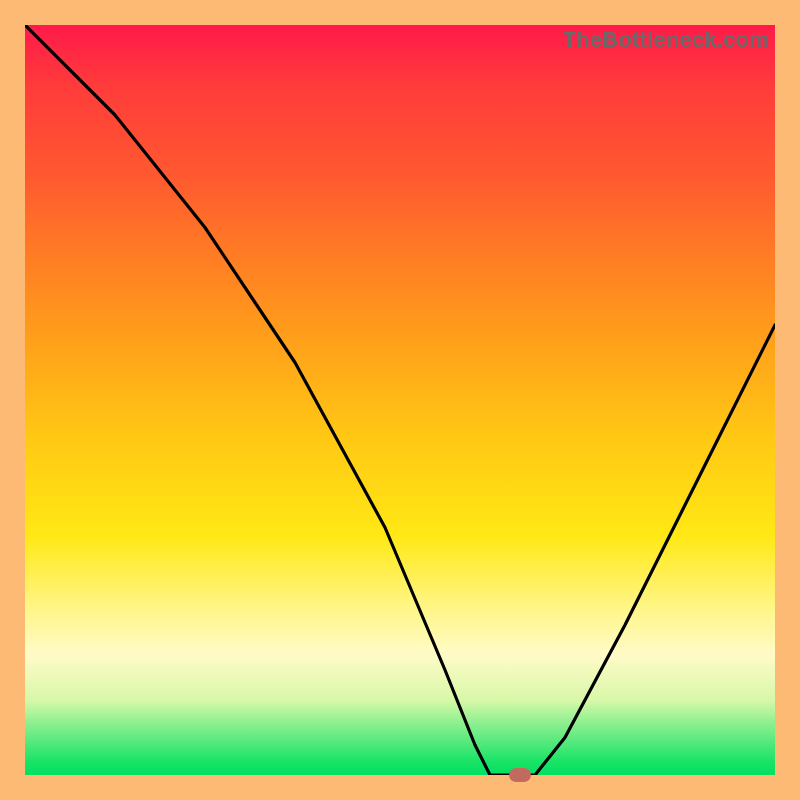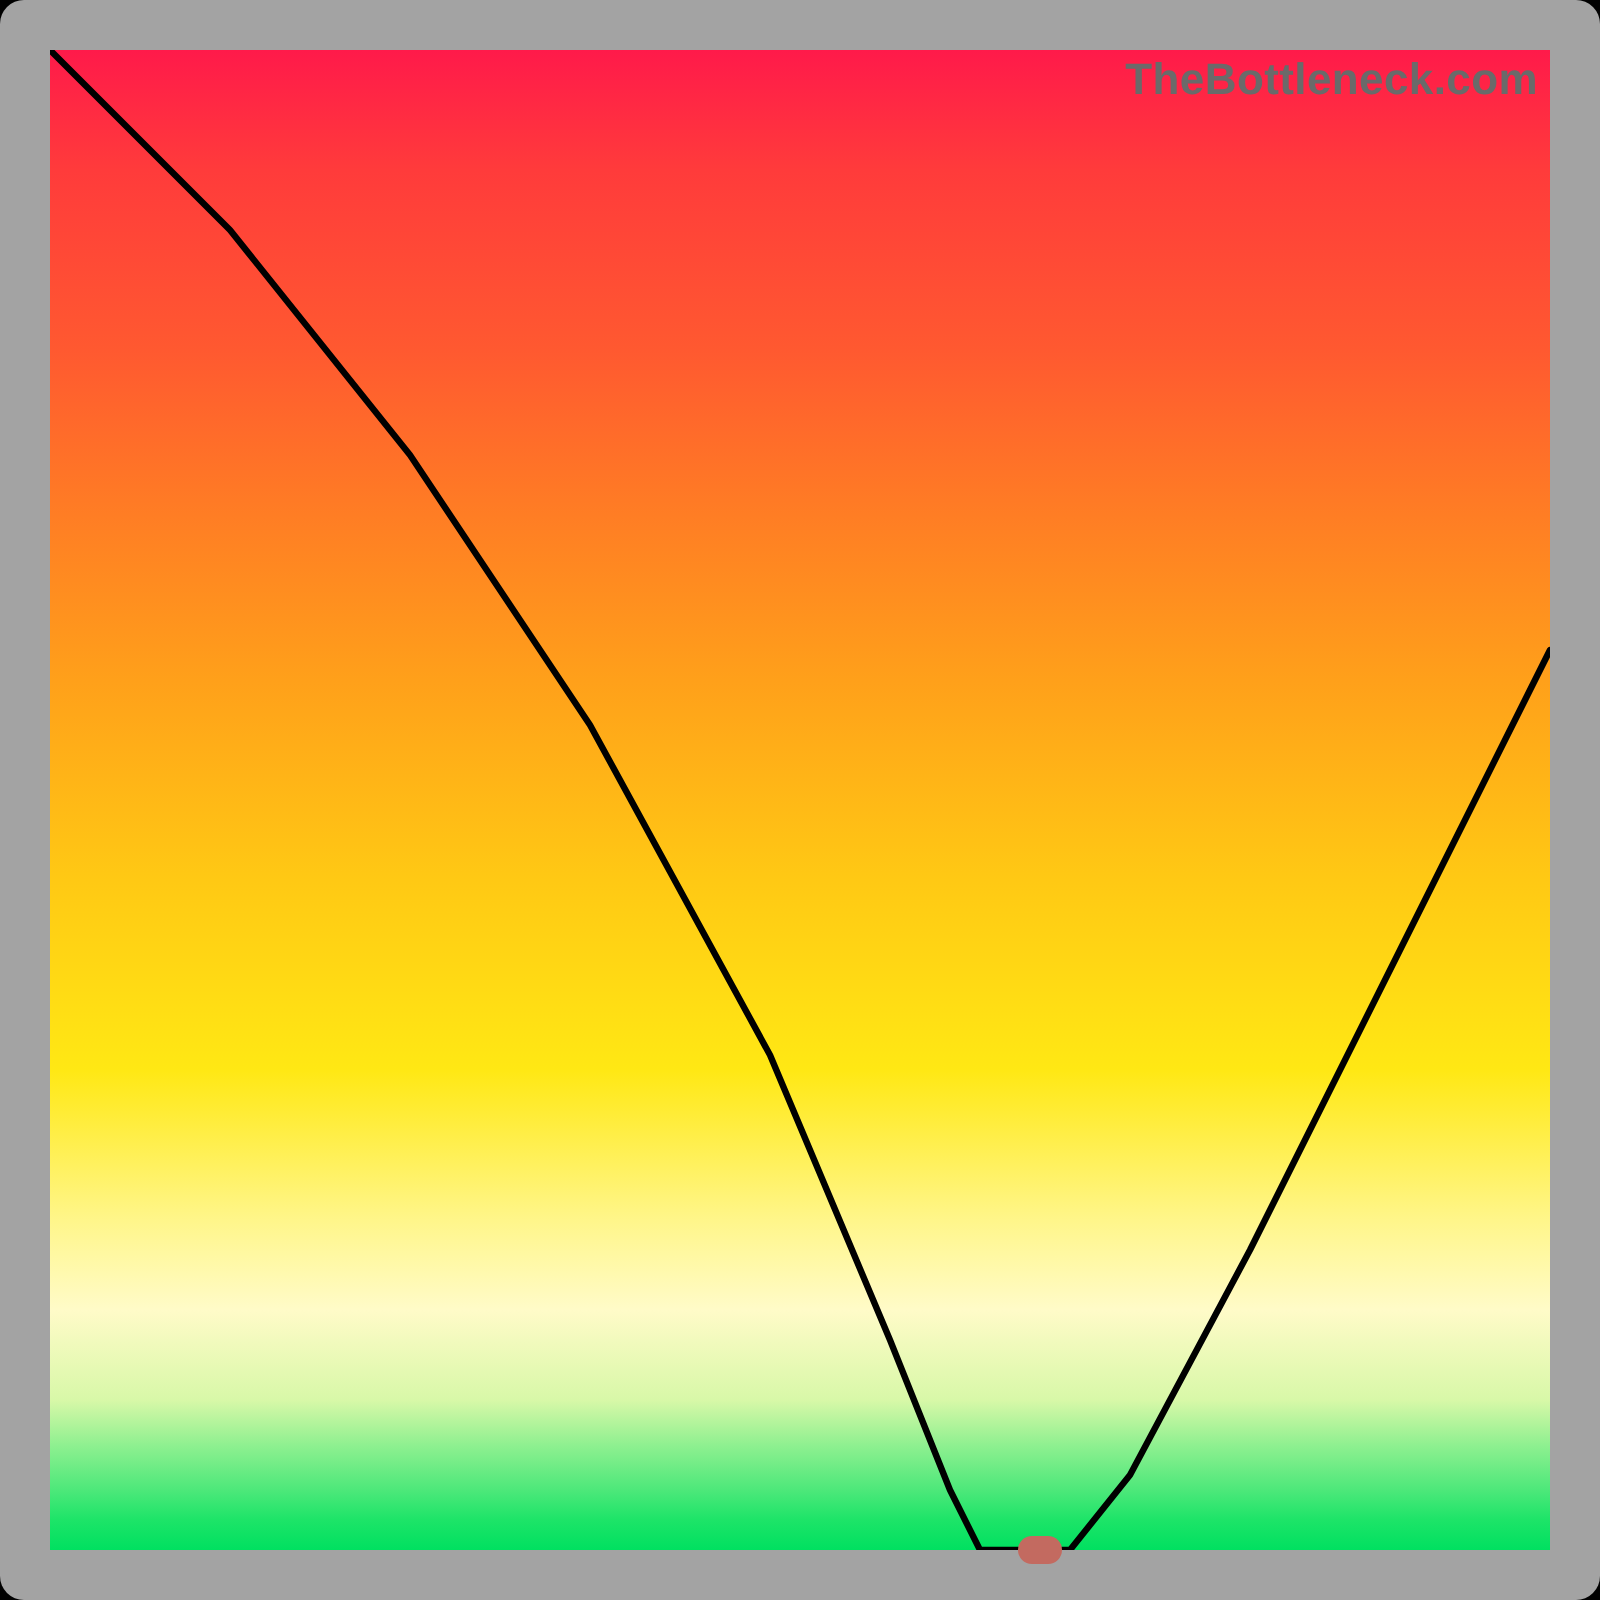--- a/index.html
+++ b/index.html
@@ -7,22 +7,21 @@
     padding: 0;
     width: 800px;
     height: 800px;
     background: #000;
     overflow: hidden;
   }
   .container {
     position: relative;
     width: 800px;
     height: 800px;
-    background: #a3a3a3;
-    border-radius: 12px;
+    background: #fdba74;
   }
   .plot-area {
     position: absolute;
     left: 25px;
     top: 25px;
     width: 750px;
     height: 750px;
     background: linear-gradient(to bottom,
       #ff1a4a 0%,
       #ff3b3b 8%,

